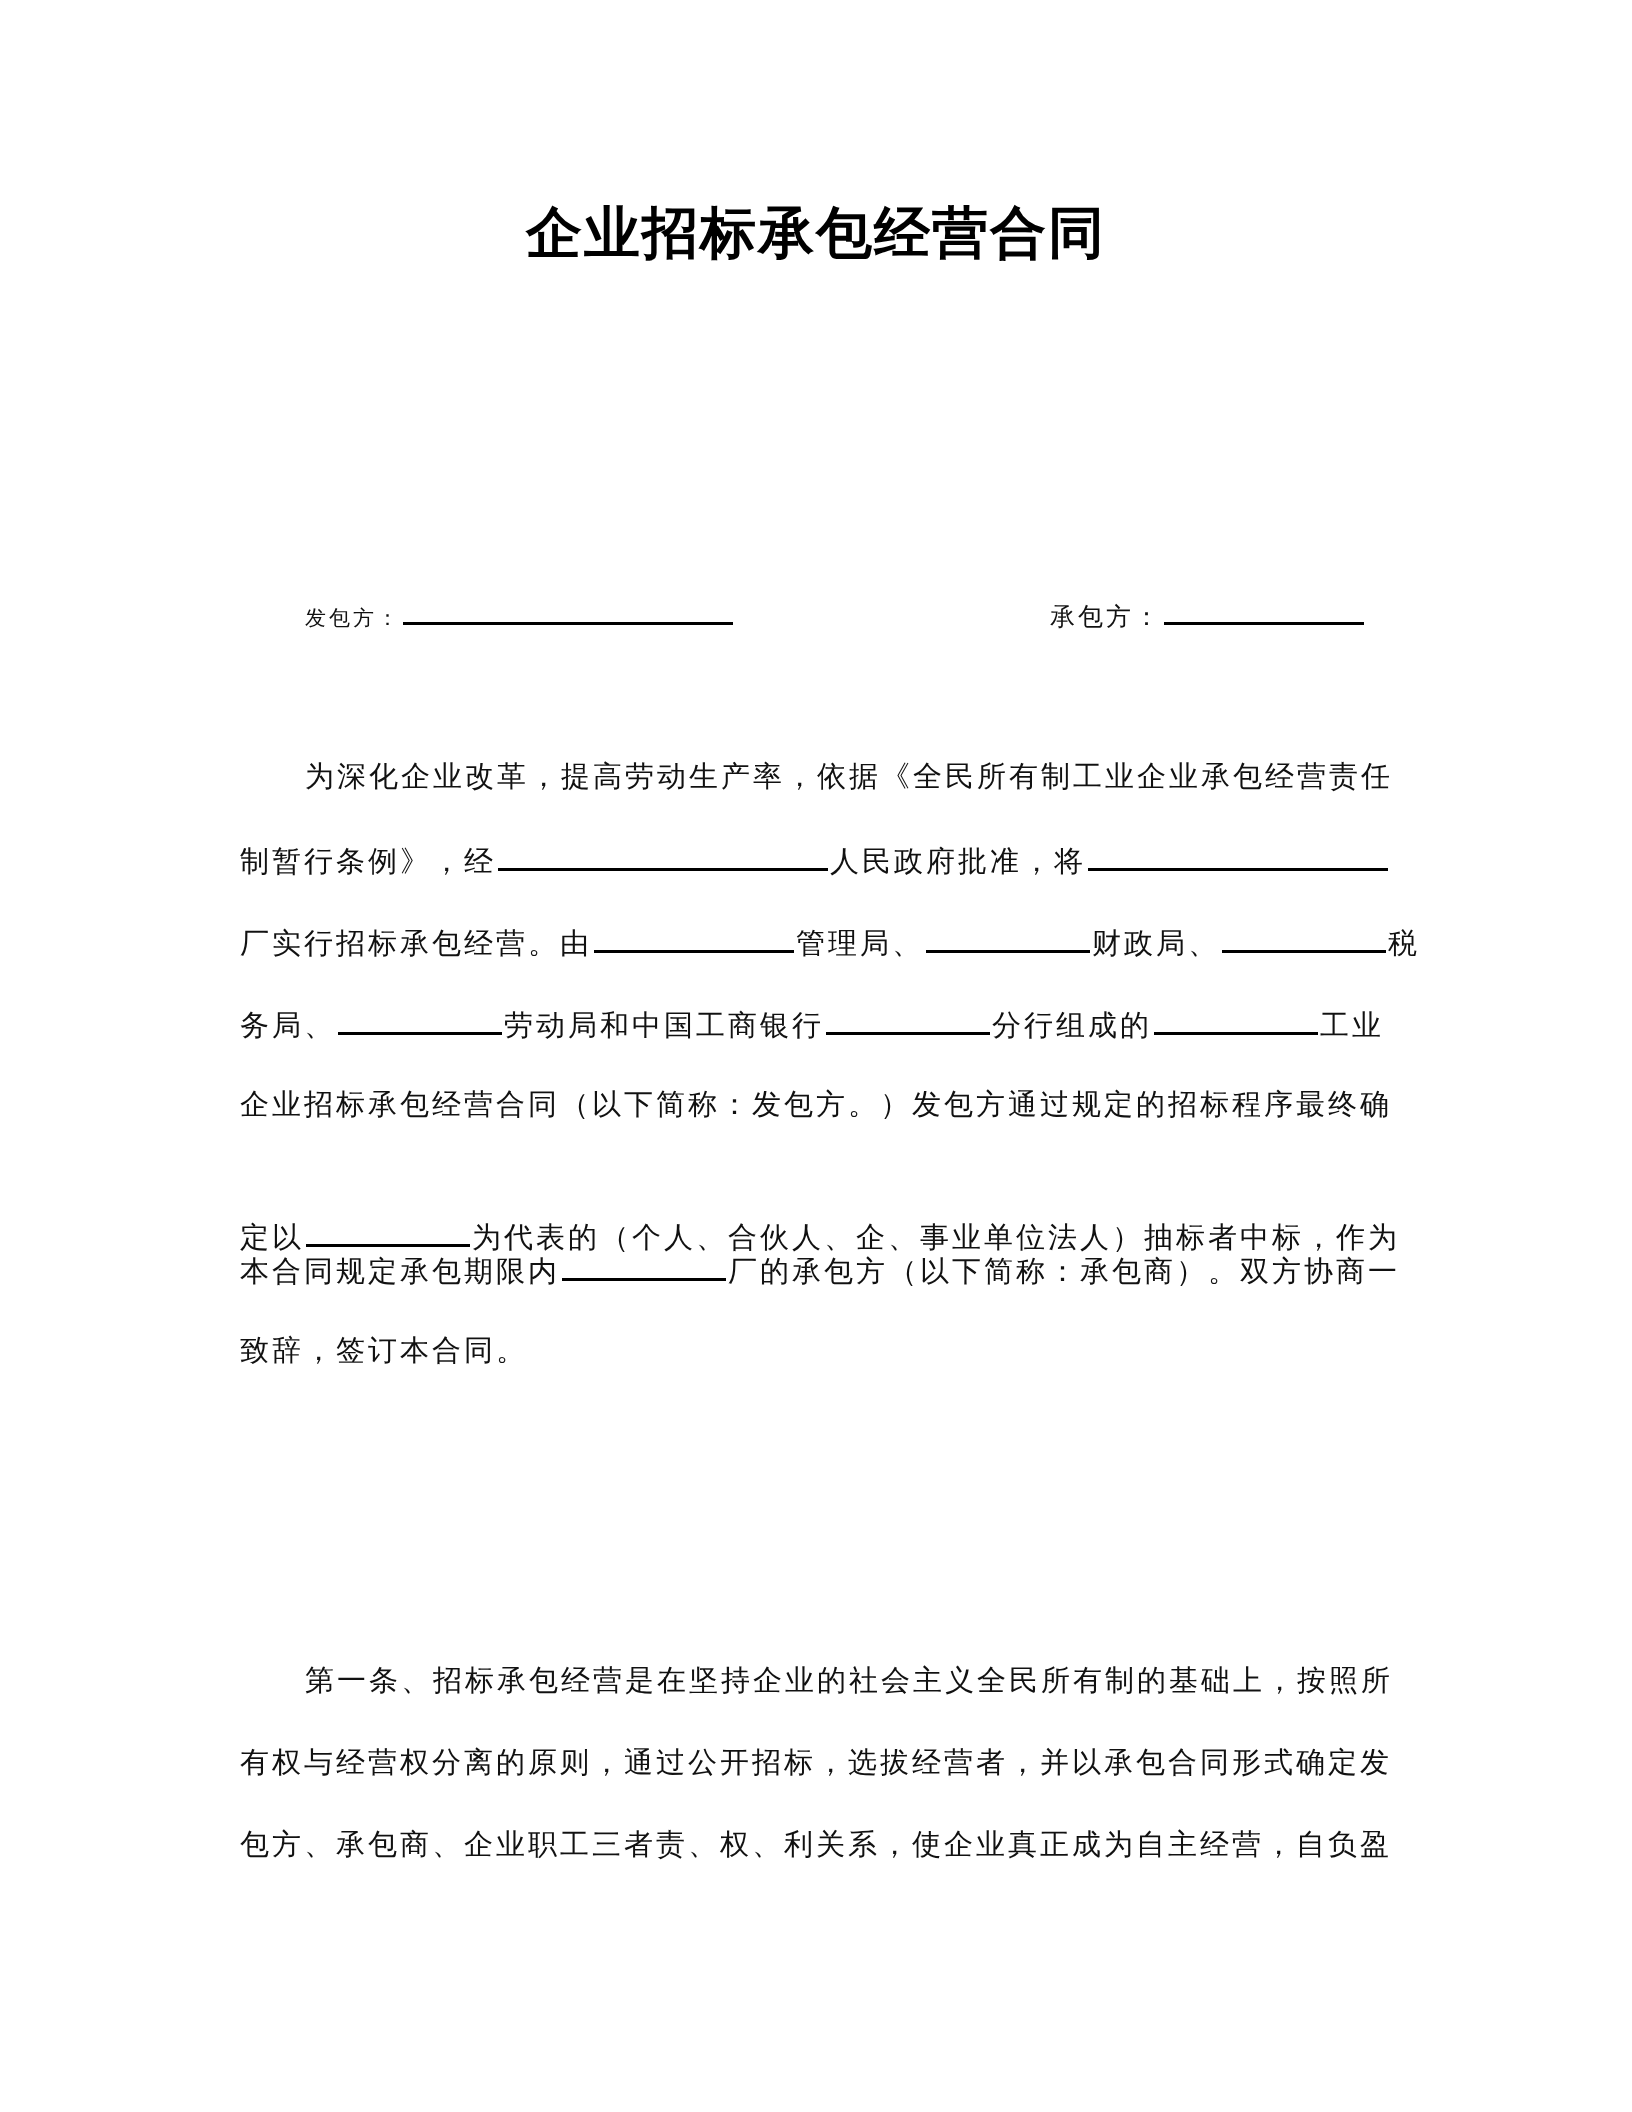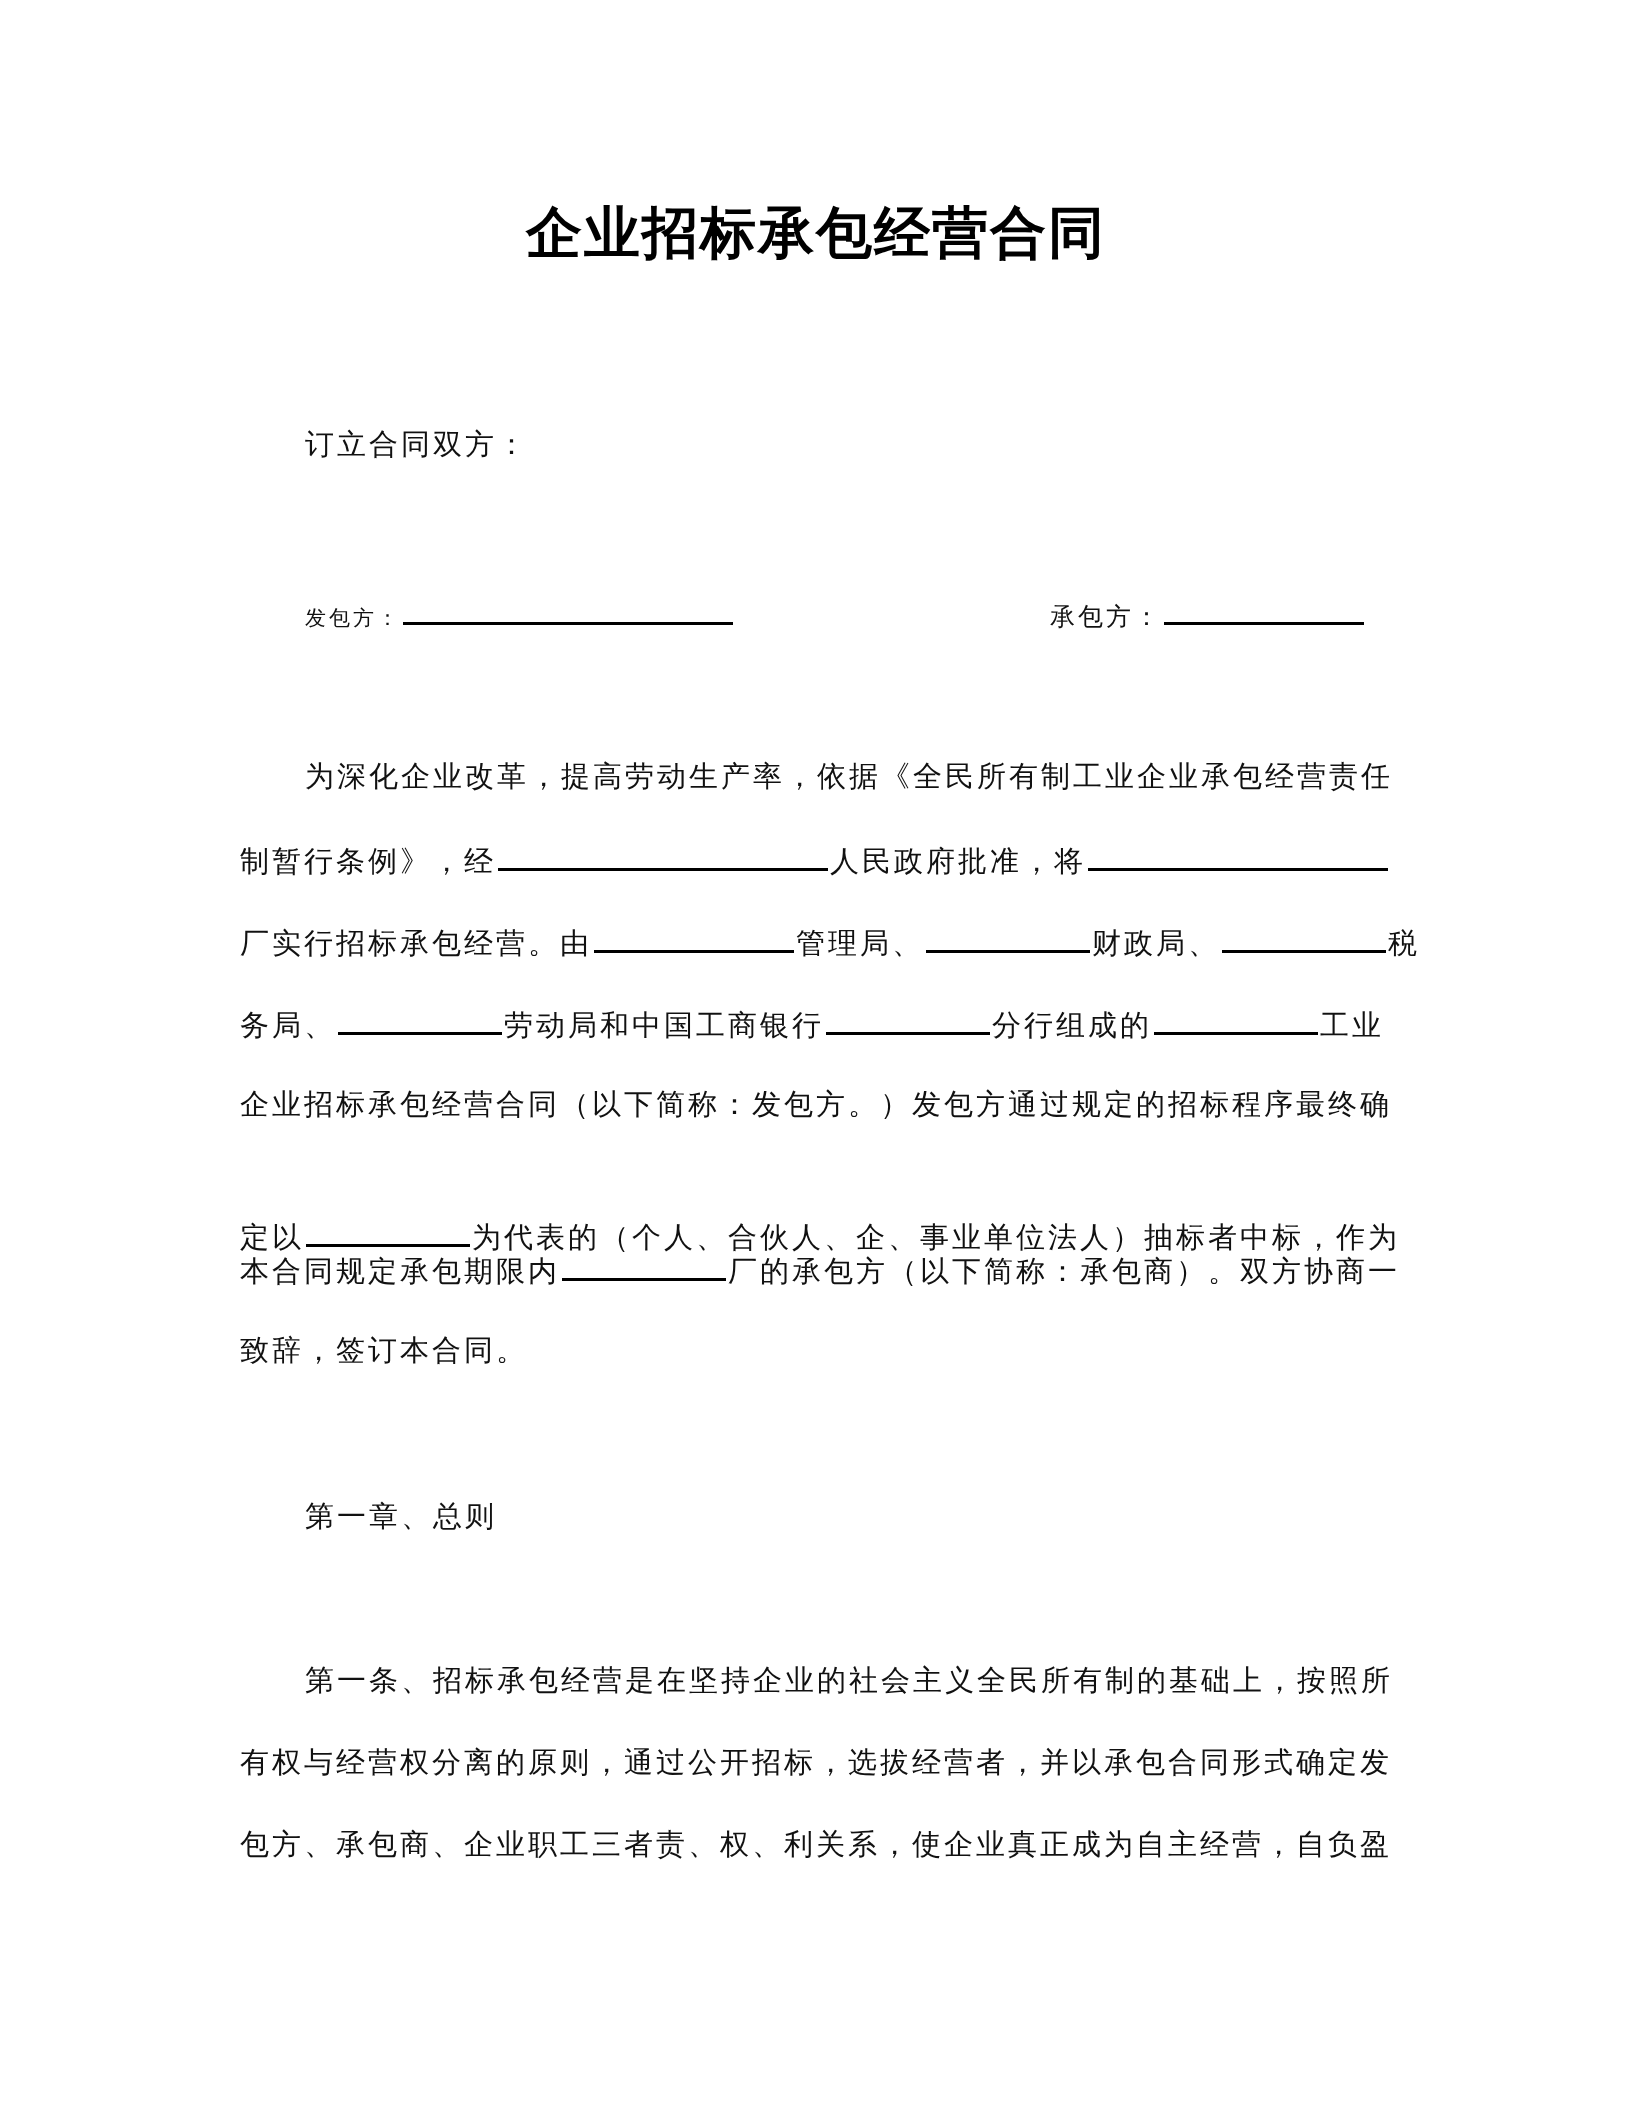--- a/index.html
+++ b/index.html
@@ -32,21 +32,20 @@
   .party-left { position: absolute; left: 305px; top: 592px; font-size: 21px; letter-spacing: 3px; white-space: nowrap; }
   .party-right { position: absolute; left: 1050px; top: 592px; font-size: 25px; letter-spacing: 3px; white-space: nowrap; }
 </style>
 </head>
 <body>
 
 <div class="page">
 
   <div class="title">企业招标承包经营合同</div>
 
-  <div class="line indent" style="top:424px;">订立合同双方：</div>
 
   <div class="party-left">
     <span>发包方：</span><span class="blank w330"></span>
   </div>
   <div class="party-right">
     <span>承包方：</span><span class="blank w200"></span>
   </div>
 
   <div>
     <div class="line indent" style="top:756px; width:1075px;">为深化企业改革，提高劳动生产率，依据《全民所有制工业企业承包经营责任</div>
@@ -69,21 +68,20 @@
       <span>定以</span><span class="blank w170"></span><span>为代表的（个人、合伙人、企、事业单位法人）抽标者中标，作为</span>
     </div>
 
     <div class="line justify" style="top:1248px;">
       <span>本合同规定承包期限内</span><span class="blank w170"></span><span>厂的承包方（以下简称：承包商）。双方协商一</span>
     </div>
 
     <div class="line" style="top:1330px;">致辞，签订本合同。</div>
   </div>
 
-  <div class="line indent" style="top:1496px;">第一章、总则</div>
 
   <div>
     <div class="line indent" style="top:1660px; width:1075px;">第一条、招标承包经营是在坚持企业的社会主义全民所有制的基础上，按照所</div>
     <div class="line" style="top:1742px;">有权与经营权分离的原则，通过公开招标，选拔经营者，并以承包合同形式确定发</div>
     <div class="line" style="top:1824px;">包方、承包商、企业职工三者责、权、利关系，使企业真正成为自主经营，自负盈</div>
   </div>
 
 </div>
 
 </body></html>

